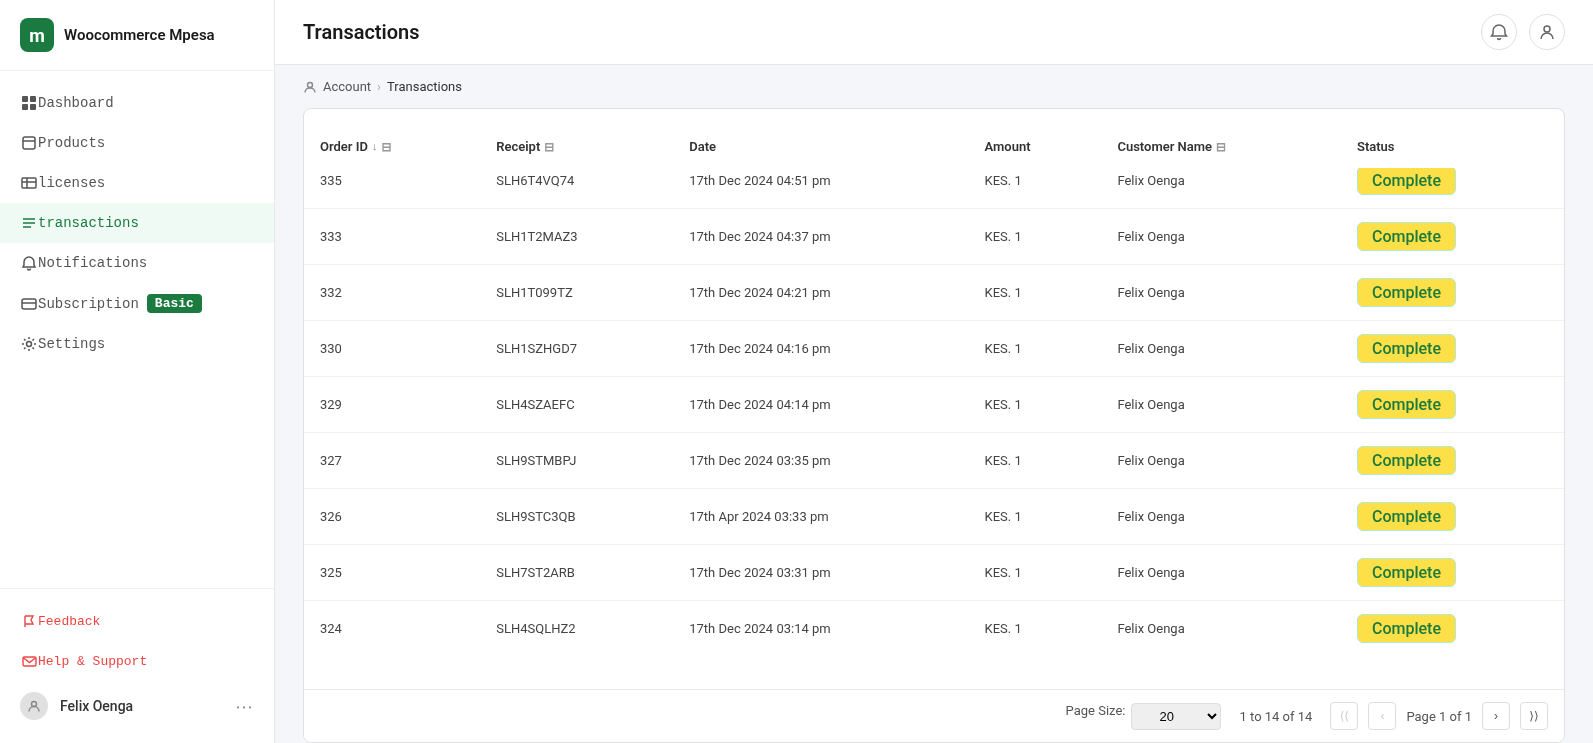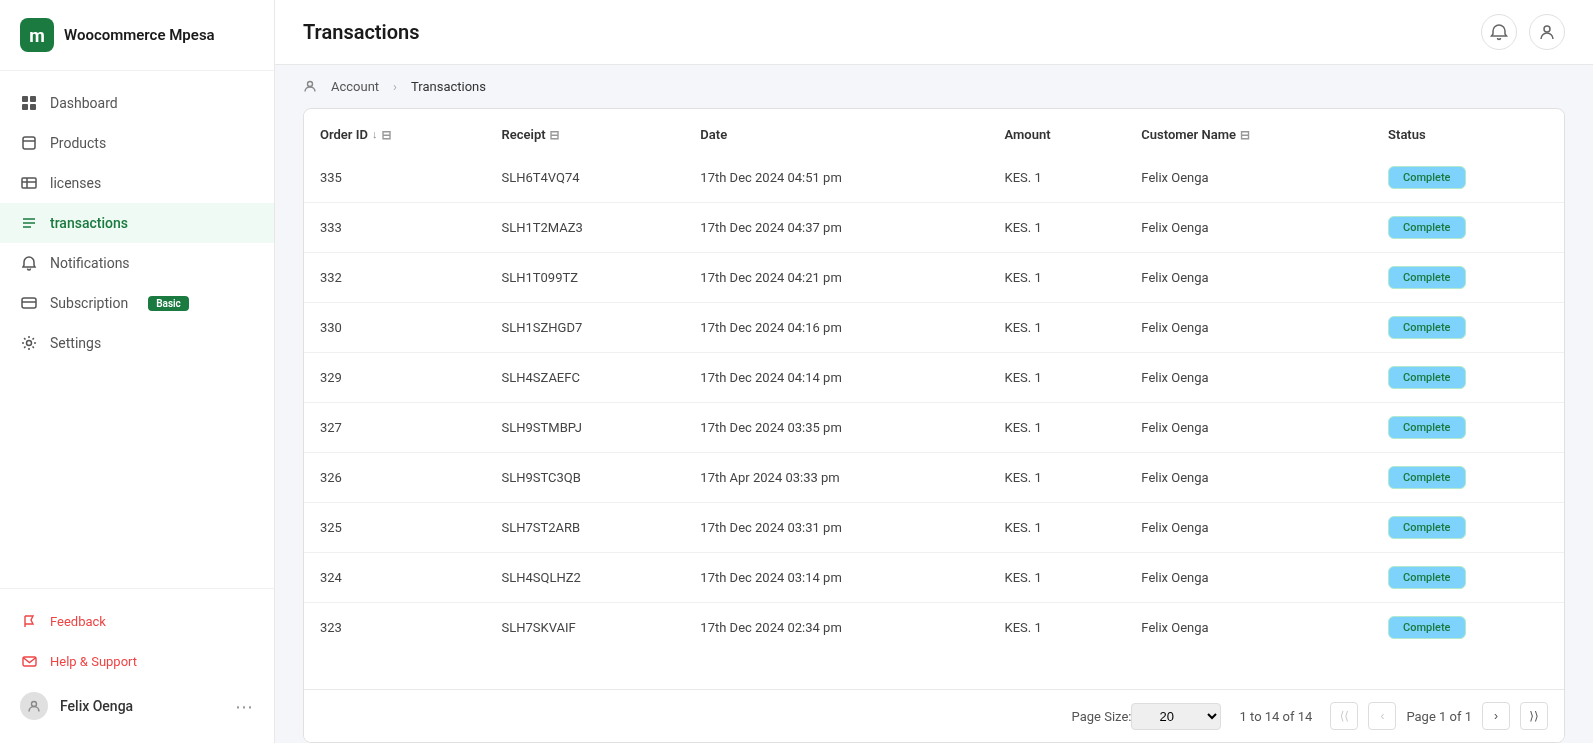--- a/index.html
+++ b/index.html
@@ -39,36 +39,37 @@
       font-weight: 600;
       color: #1a1a1a;
     }
     .sidebar-nav {
       flex: 1;
       padding: 12px 0;
     }
     .nav-item {
       display: flex;
       align-items: center;
-      gap: 12px;
+      gap: 0;
       padding: 11px 20px;
       cursor: pointer;
       color: #555;
       font-size: 14px;
       border-radius: 0;
       transition: background 0.15s;
       position: relative;
+      font-family: Liberation Mono, monospace;
     }
     .nav-item.active { background: #f0faf4; color: #1a7a3f; font-weight: 500; }
     .nav-item .nav-icon { width: 18px; height: 18px; display: flex; align-items: center; justify-content: center; flex-shrink: 0; }
     .badge {
       margin-left: 8px;
       background: #1a7a3f;
       color: white;
-      font-size: 10px;
+      font-size: 13px;
       padding: 2px 8px;
       border-radius: 4px;
       font-weight: 600;
     }
     .sidebar-bottom {
       padding: 12px 0;
       border-top: 1px solid #f0f0f0;
     }
     .sidebar-bottom .nav-item { font-size: 13px; color: #ef4444; }
     .user-item {
@@ -115,22 +116,22 @@
       border: 1px solid #e0e0e0;
       background: #fff;
       display: flex; align-items: center; justify-content: center;
       cursor: pointer;
       color: #666;
     }
 
     
     .breadcrumb {
       display: flex;
-      align-items: flex-start;
-      gap: 14px;
+      align-items: flex-end;
+      gap: 6px;
       padding: 14px 28px;
       background: #f5f6fa;
       font-size: 13px;
       color: #666;
     }
     .breadcrumb .separator { color: #aaa; }
     .breadcrumb .current { color: #333; }
 
     
     .table-container {
@@ -160,62 +161,62 @@
     thead th {
       background: #fff;
       padding: 14px 16px;
       text-align: right;
       font-weight: 600;
       color: #333;
       font-size: 13px;
       border-bottom: 1px solid #e8e8e8;
       white-space: nowrap;
       position: sticky;
-      top: 4px;
+      top: 16px;
       z-index: 1;
     }
     thead th .th-inner {
       display: flex;
       align-items: center;
       gap: 4px;
     }
     tbody tr {
       border-bottom: 1px solid #f0f0f0;
     }
     tbody tr:last-child { border-bottom: none; }
     tbody td {
       padding: 13px 16px;
       font-size: 13px;
       color: #444;
     }
     .status-badge {
       display: inline-block;
       padding: 4px 14px;
       border-radius: 6px;
-      font-size: 11px;
+      font-size: 16px;
       font-weight: 500;
-      background: #7dd3fc;
+      background: #fde047;
       color: #1a7a3f;
       border: 1px solid #b2eacb;
     }
 
     
     .pagination {
       display: flex;
       align-items: center;
       justify-content: flex-end;
       gap: 10px;
       padding: 12px 16px;
       background: #fff;
       border-top: 1px solid #e8e8e8;
       font-size: 13px;
       color: #555;
     }
     .page-size-select {
-      display: flex; align-items: center; 
+      display: flex; gap: 6px;
     }
     .page-size-select select {
       border: 1px solid #ddd;
       border-radius: 4px;
       padding: 4px 23px;
       font-size: 13px;
       cursor: pointer;
     }
     .page-info { color: #555; margin: 0 8px; }
     .pag-btn {
@@ -493,28 +494,20 @@
       <td><span class="status-badge">Complete</span></td>
     </tr>
               <tr>
       <td>324</td>
       <td>SLH4SQLHZ2</td>
       <td>17th Dec 2024 03:14 pm</td>
       <td>KES. 1</td>
       <td>Felix Oenga</td>
       <td><span class="status-badge">Complete</span></td>
     </tr>
-              <tr>
-      <td>323</td>
-      <td>SLH7SKVAIF</td>
-      <td>17th Dec 2024 02:34 pm</td>
-      <td>KES. 1</td>
-      <td>Felix Oenga</td>
-      <td><span class="status-badge">Complete</span></td>
-    </tr>
             </tbody>
         </table>
       </div>
 
       <div class="pagination">
         <div class="page-size-select">
           <span>Page Size:</span>
           <select>
             <option>10</option>
             <option selected="">20</option>

